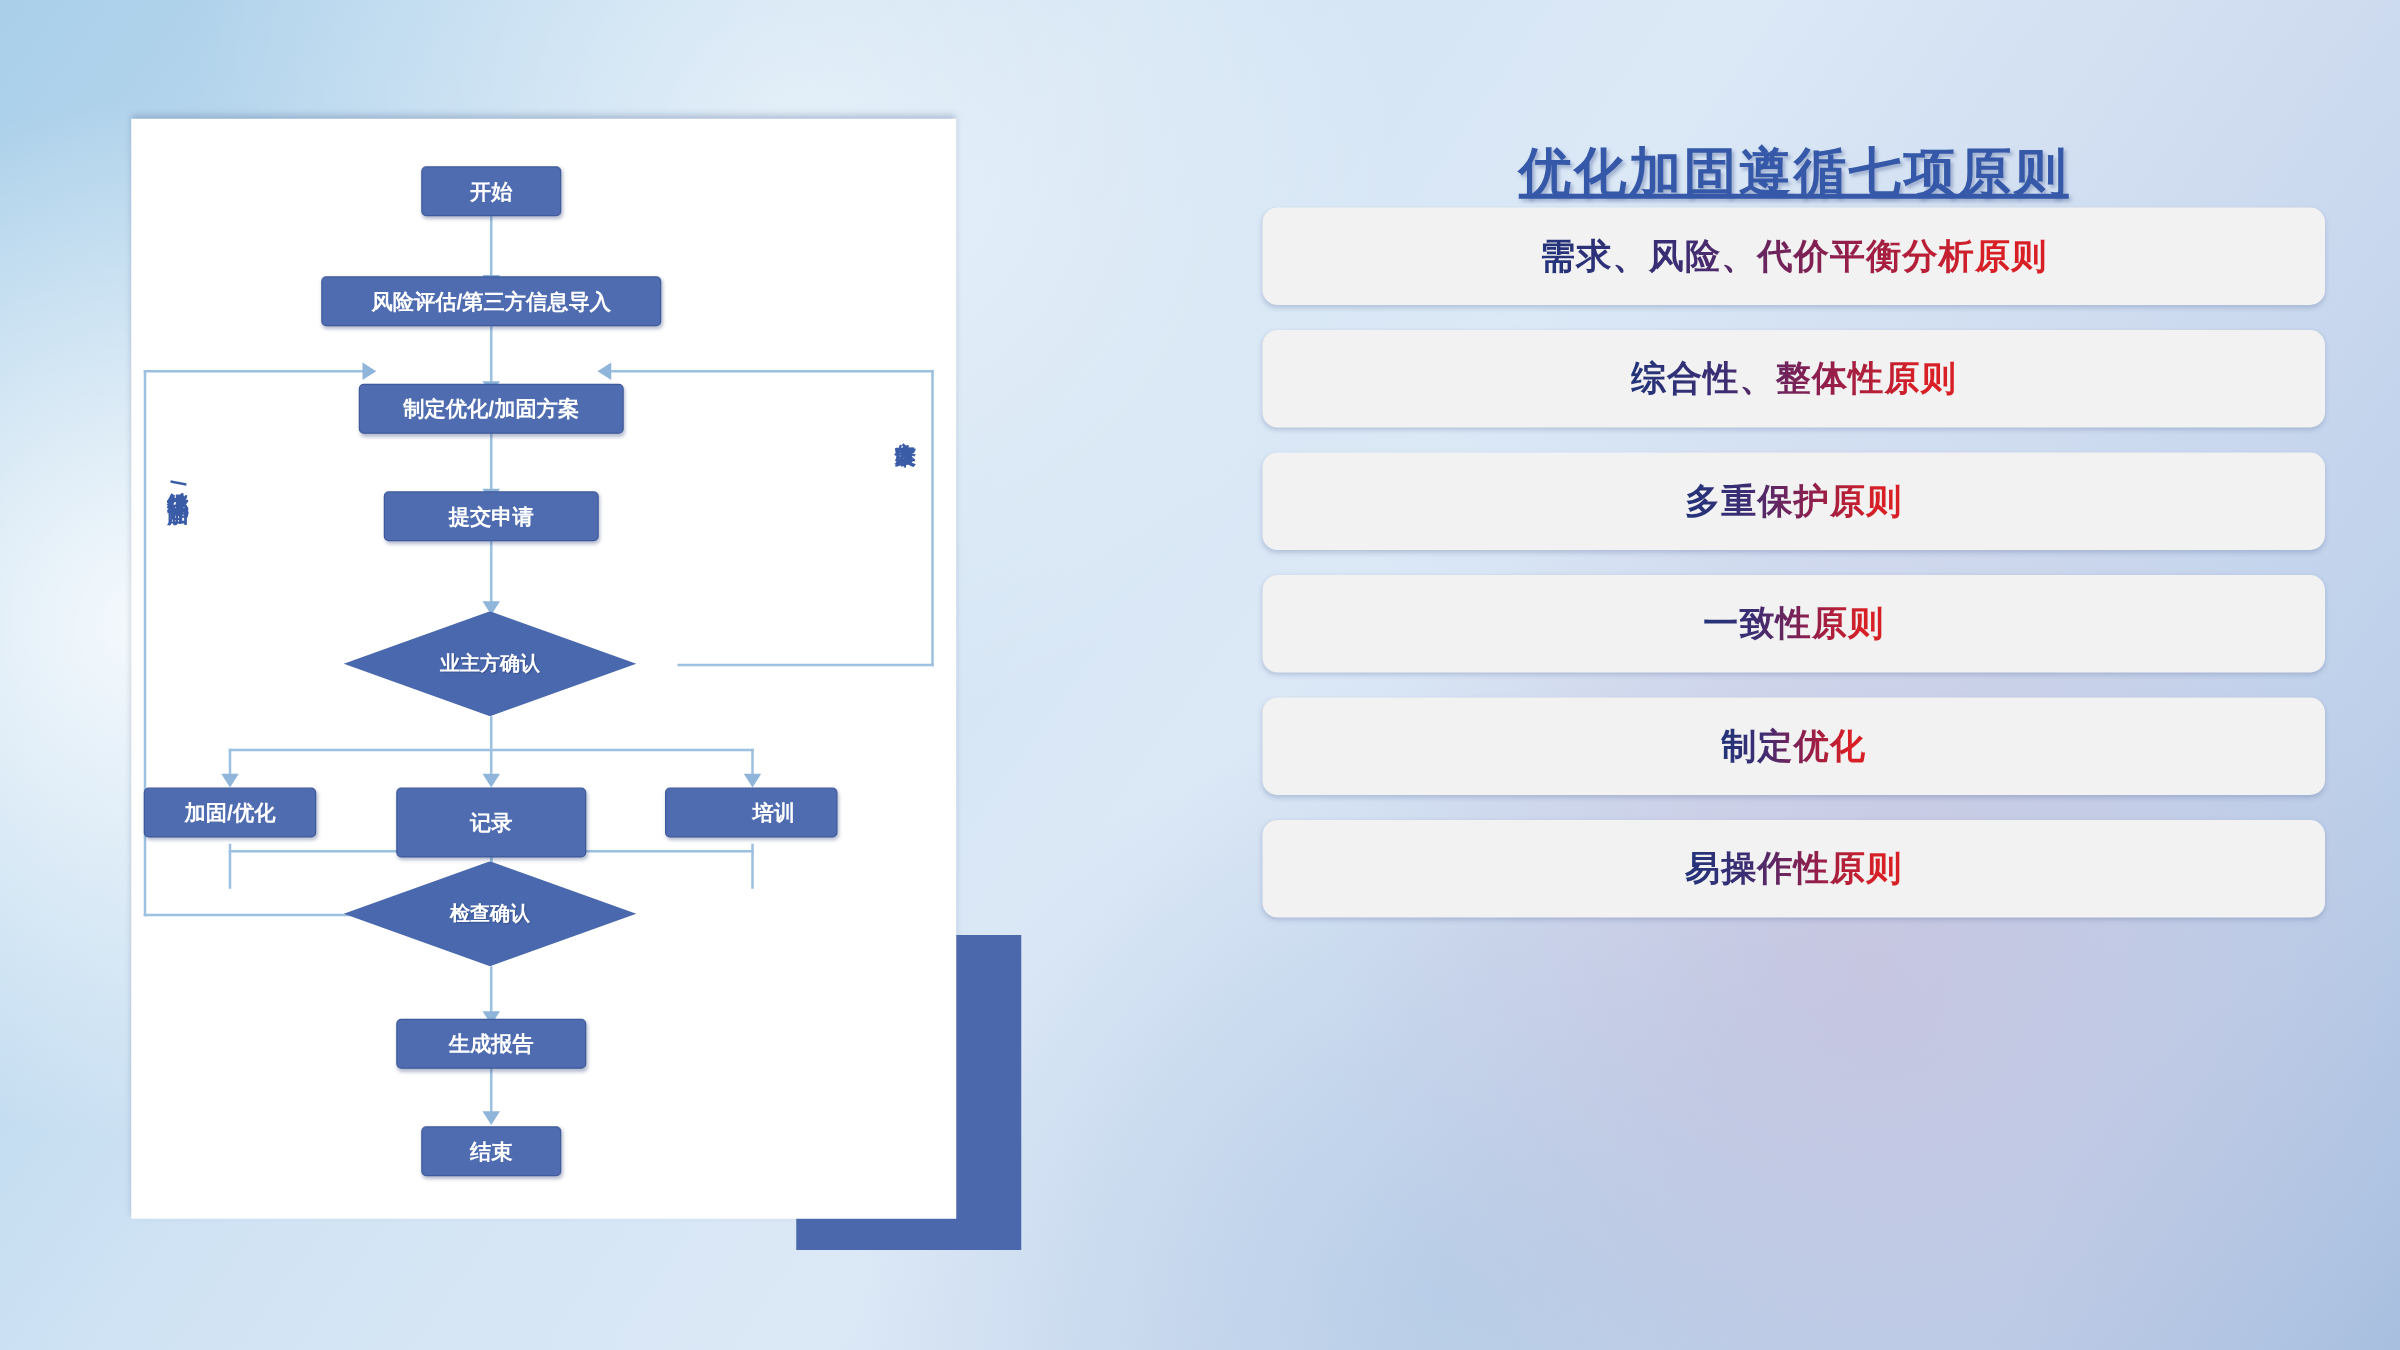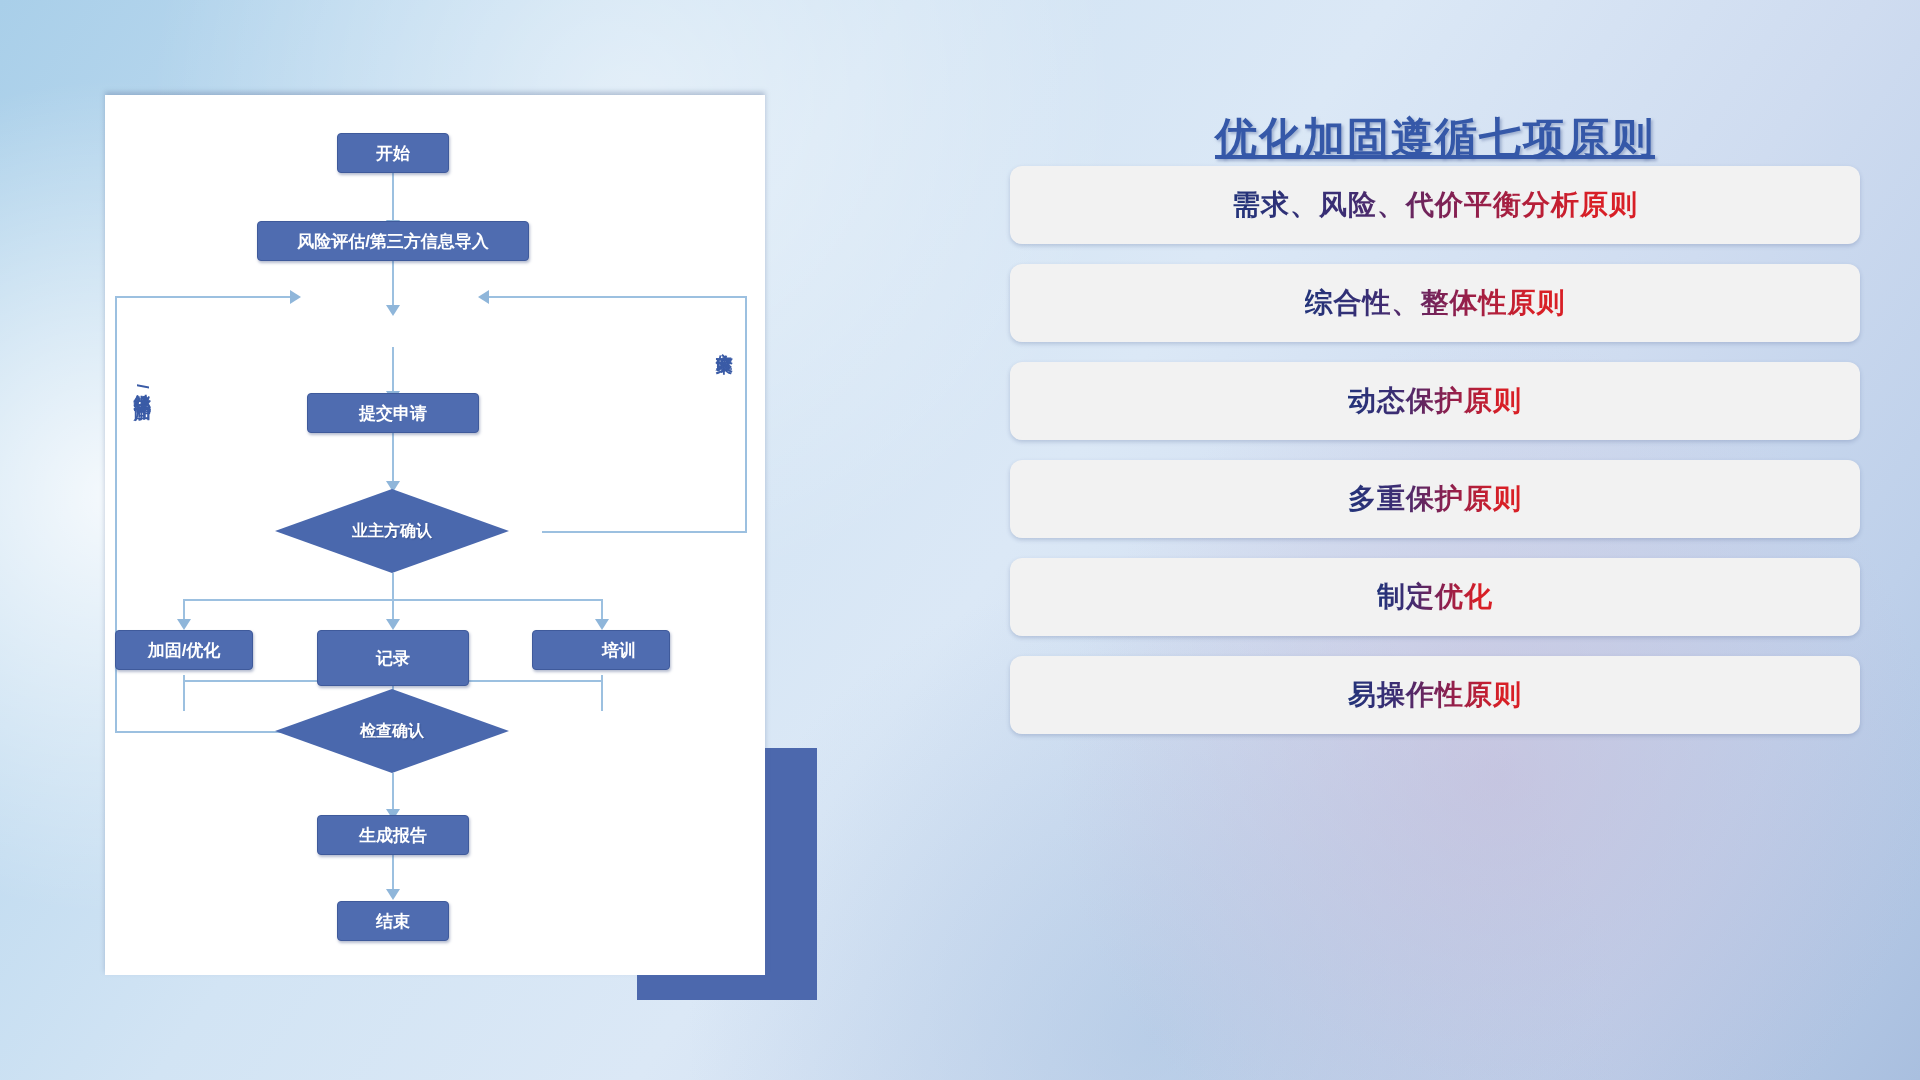--- a/index.html
+++ b/index.html
@@ -165,20 +165,21 @@
 
     <div class="edge v" style="left:287px; top:678px; height:44px;"></div>
     <div class="arrow down" style="left:281px; top:714px;"></div>
     <div class="edge v" style="left:287px; top:760px; height:42px;"></div>
     <div class="arrow down" style="left:281px; top:794px;"></div>
 
     <div class="node" style="left:232px; top:38px; width:112px; height:40px;">开始</div>
 
     <div class="node" style="left:152px; top:126px; width:272px; height:40px;">风险评估/第三方信息导入</div>
 
+    <div class="node" style="left:182px; top:212px; width:212px; height:40px;">制定优化/加固方案</div>
 
     <div class="node" style="left:202px; top:298px; width:172px; height:40px;">提交申请</div>
 
     <div class="decision" style="left:170px; top:394px; width:234px; height:84px;">
       <div class="diamond"></div>
       <div class="dlabel">业主方确认</div>
     </div>
 
     <div class="node" style="left:10px; top:535px; width:138px; height:40px;">加固/优化</div>
 
@@ -203,25 +204,25 @@
       <div class="principle-card">
         <div class="cbody"></div>
         <div class="ctext">需求、风险、代价平衡分析原则</div>
       </div>
       <div class="principle-card">
         <div class="cbody"></div>
         <div class="ctext">综合性、整体性原则</div>
       </div>
       <div class="principle-card">
         <div class="cbody"></div>
-        <div class="ctext">动态保护原则</div>
-      </div>
-      <div class="principle-card">
-        <div class="cbody"></div>
         <div class="ctext">多重保护原则</div>
+      </div>
+      <div class="principle-card">
+        <div class="cbody"></div>
+        <div class="ctext">一致性原则</div>
       </div>
       <div class="principle-card">
         <div class="cbody"></div>
         <div class="ctext">制定优化</div>
       </div>
       <div class="principle-card">
         <div class="cbody"></div>
         <div class="ctext">易操作性原则</div>
       </div>
     </div>

